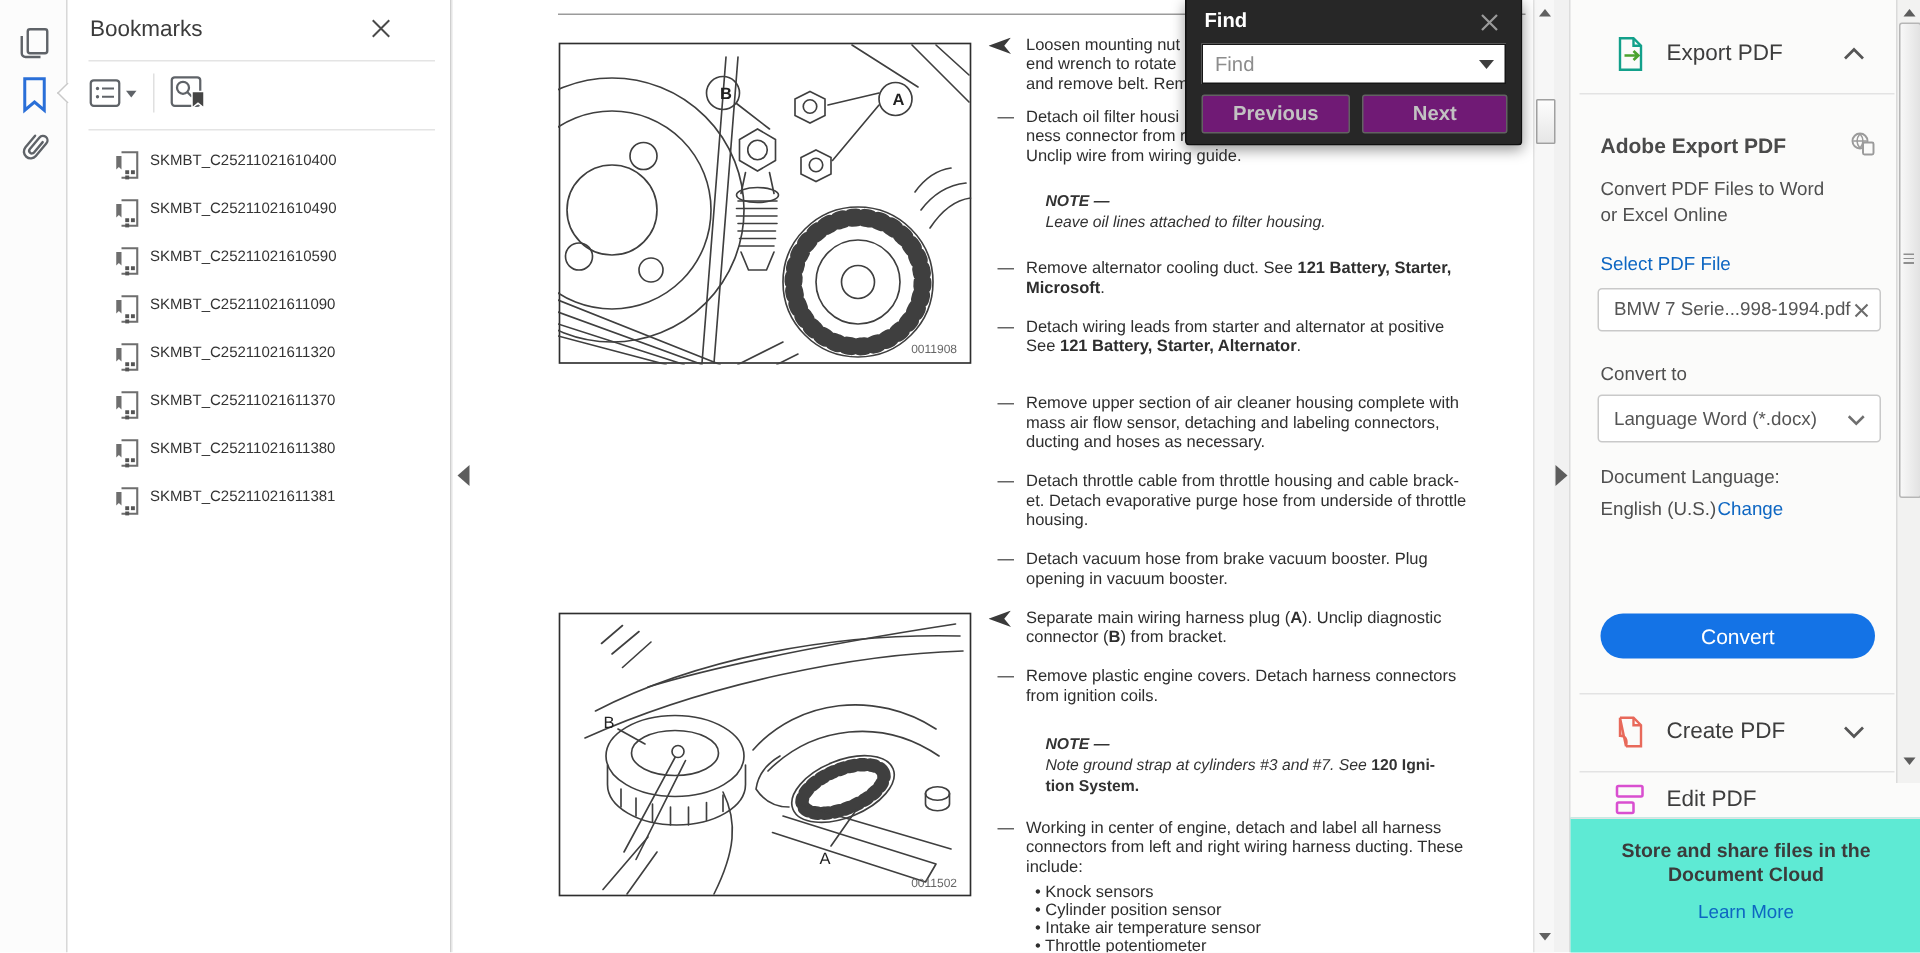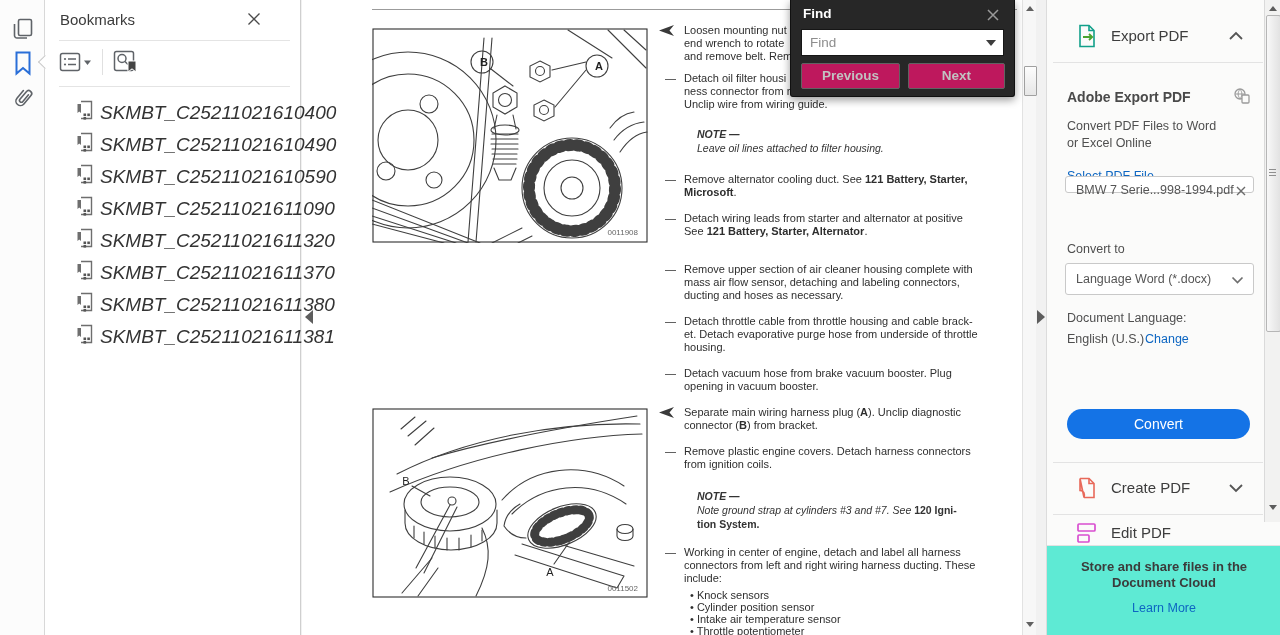--- a/index.html
+++ b/index.html
@@ -17,21 +17,21 @@
   .bm-close{position:absolute;left:201px;top:11px;width:16px;height:16px;cursor:pointer;}
   .bm-div1{position:absolute;left:14px;right:10px;top:40px;height:1px;background:#e4e4e4;}
   .bm-toolbar{position:absolute;left:14px;top:49px;height:28px;}
   .bm-opts{position:absolute;left:0;top:2px;cursor:pointer;}
   .bm-sep{position:absolute;left:43px;top:0px;width:1px;height:26px;background:#e0e0e0;}
   .bm-find{position:absolute;left:54px;top:0px;cursor:pointer;}
   .bm-div2{position:absolute;left:14px;right:10px;top:86px;height:1px;background:#e4e4e4;}
   .bm-list{position:absolute;left:0;top:94px;width:256px;}
   .bm-row{position:relative;height:32px;cursor:pointer;}
   .bm-ico{position:absolute;left:31px;top:6px;}
-  .bm-label{position:absolute;left:55px;top:8px;font-size:19px;color:#333;white-space:nowrap;font-style:italic;}
+  .bm-label{position:absolute;left:55px;top:8px;font-size:10px;color:#333;white-space:nowrap;}
 
   
   .viewer{position:absolute;left:301px;top:0;width:745px;height:635px;background:#f1f1f1;}
   .pdf-page{position:absolute;left:1px;top:0;width:720px;height:635px;background:#fff;overflow:hidden;}
   .page-rule{position:absolute;left:70px;top:9px;width:645px;height:1px;background:#9b9b9b;}
   .fig{position:absolute;left:70px;}
   .fig svg{display:block;}
   .collapse-left{position:absolute;left:4px;top:310px;width:0;height:0;border-top:7px solid transparent;border-bottom:7px solid transparent;border-right:8px solid #5d5d5d;cursor:pointer;z-index:8;}
   .collapse-right{position:absolute;left:736px;top:310px;width:0;height:0;border-top:7px solid transparent;border-bottom:7px solid transparent;border-left:8px solid #5d5d5d;cursor:pointer;z-index:8;}
 
@@ -51,21 +51,21 @@
   .pdf-sb .down{position:absolute;left:3px;top:622px;width:0;height:0;border-left:4px solid transparent;border-right:4px solid transparent;border-top:5px solid #616161;cursor:pointer;}
   .pdf-sb .thumb{position:absolute;left:1px;top:66px;width:11px;height:28px;background:linear-gradient(#fdfdfd,#e6e6e6);border:1px solid #a0a0a0;border-radius:1px;cursor:pointer;}
 
   
   .find{position:absolute;left:790px;top:0;width:225px;height:97px;background:#272727;border:1px solid #101010;border-top:none;border-radius:0 0 3px 3px;box-shadow:0 3px 9px rgba(0,0,0,.4);box-sizing:border-box;z-index:40;}
   .find-title{position:absolute;left:12px;top:6px;font-size:13.5px;font-weight:bold;color:#fff;}
   .find-close{position:absolute;left:194px;top:7px;width:16px;height:16px;cursor:pointer;}
   .find-input{position:absolute;left:10px;top:29px;width:203px;height:27px;box-sizing:border-box;border:1px solid #161616;background:#fff;font-family:"Liberation Sans",sans-serif;font-size:13.5px;color:#333;padding:0 24px 0 8px;}
   .find-input::placeholder{color:#8d8d8d;opacity:1;}
   .find-caret{position:absolute;left:195px;top:40px;width:0;height:0;border-left:5px solid transparent;border-right:5px solid transparent;border-top:6px solid #3d3d3d;cursor:pointer;}
-  .find-btn{position:absolute;top:63px;height:26px;background:#be185d;border:1px solid #626262;border-radius:2px;box-sizing:border-box;color:#c2c2c2;font-weight:bold;font-size:13.5px;text-align:center;line-height:24px;cursor:pointer;}
+  .find-btn{position:absolute;top:63px;height:26px;background:#701a75;border:1px solid #626262;border-radius:2px;box-sizing:border-box;color:#c2c2c2;font-weight:bold;font-size:13.5px;text-align:center;line-height:24px;cursor:pointer;}
   .find-prev{left:10px;width:99px;}
   .find-next{left:117px;width:97px;}
 
   
   .rpanel{position:absolute;left:1046px;top:0;width:234px;height:635px;background:#fbfbfa;border-left:1px solid #dcdcdc;box-sizing:border-box;z-index:5;}
   .rp-scroll{position:absolute;left:0;top:0;width:234px;height:545px;overflow:hidden;}
   .rp-row-ico{position:absolute;left:29px;}
   .rp-head{position:absolute;left:64px;font-size:15px;color:#3d3d3d;cursor:pointer;}
   .rp-chev{position:absolute;left:181px;cursor:pointer;}
   .rp-div{position:absolute;left:6px;right:18px;height:1px;background:#e3e3e3;}
@@ -402,21 +402,21 @@
       <svg style="position:absolute;left:186px;top:87px" width="18" height="18" viewBox="0 0 18 18">
         <circle cx="7" cy="7" r="5" stroke="#9b9b9b" stroke-width="1.3" fill="none"></circle>
         <path d="M2.5 7 h9 M7 2.2 c-2.5 3 -2.5 6.6 0 9.6 M7 2.2 c2.5 3 2.5 6.6 0 9.6" stroke="#9b9b9b" stroke-width="1" fill="none"></path>
         <rect x="9" y="8" width="7" height="8" rx="1" stroke="#9b9b9b" stroke-width="1.3" fill="#fbfbfa"></rect>
       </svg>
       <div class="rp-text" style="top:119px">Convert PDF Files to Word</div>
       <div class="rp-text" style="top:136px">or Excel Online</div>
 
       <div class="rp-link" style="left:20px;top:169px">Select PDF File</div>
 
-      <div class="rp-box" style="top:176px;height:17px">
+      <div class="rp-box" style="top:192px;height:29px">
         <div class="txt" style="width:160px">BMW 7 Serie...998-1994.pdf</div>
         <svg style="position:absolute;left:169px;top:8px" width="12" height="12" viewBox="0 0 12 12">
           <path d="M2 2 L10 10 M10 2 L2 10" stroke="#6b6b6b" stroke-width="1.4" fill="none"></path>
         </svg>
       </div>
 
       <div class="rp-text" style="top:242px">Convert to</div>
       <div class="rp-box" style="top:263px;height:32px">
         <div class="txt" style="top:8px">Language Word (*.docx)</div>
         <svg style="position:absolute;left:165px;top:12px" width="13" height="9" viewBox="0 0 13 9">

